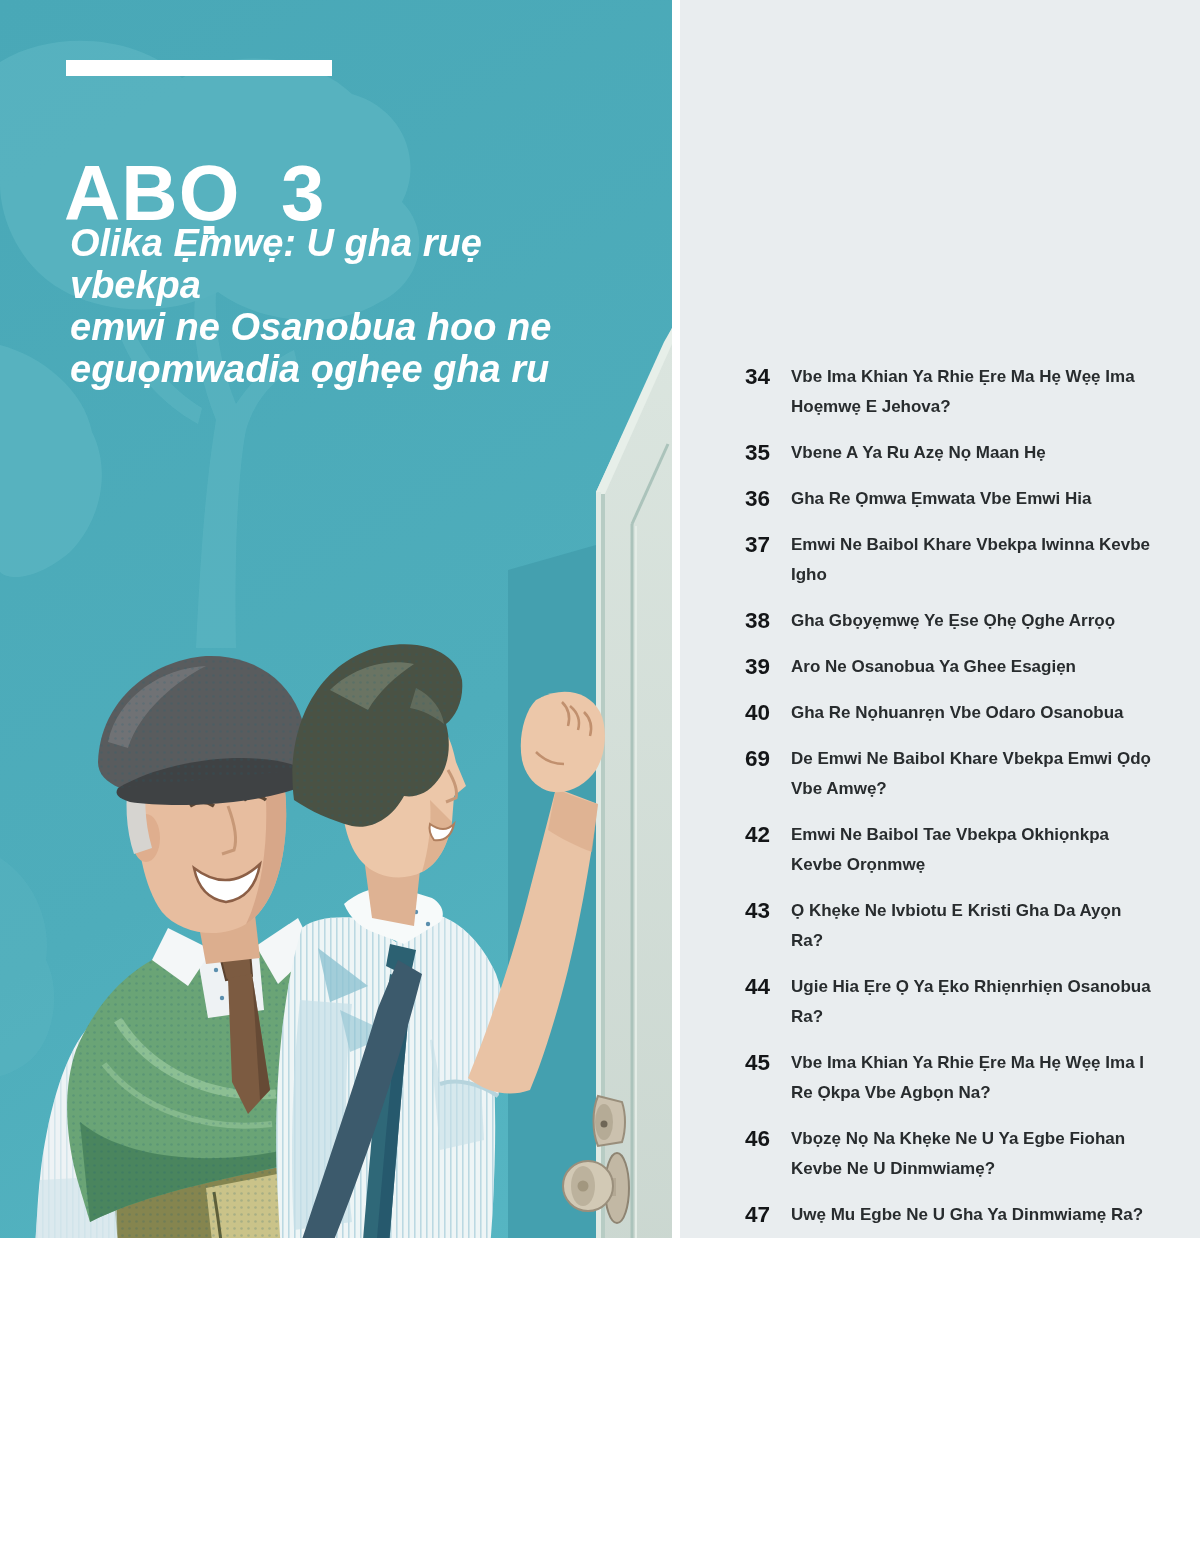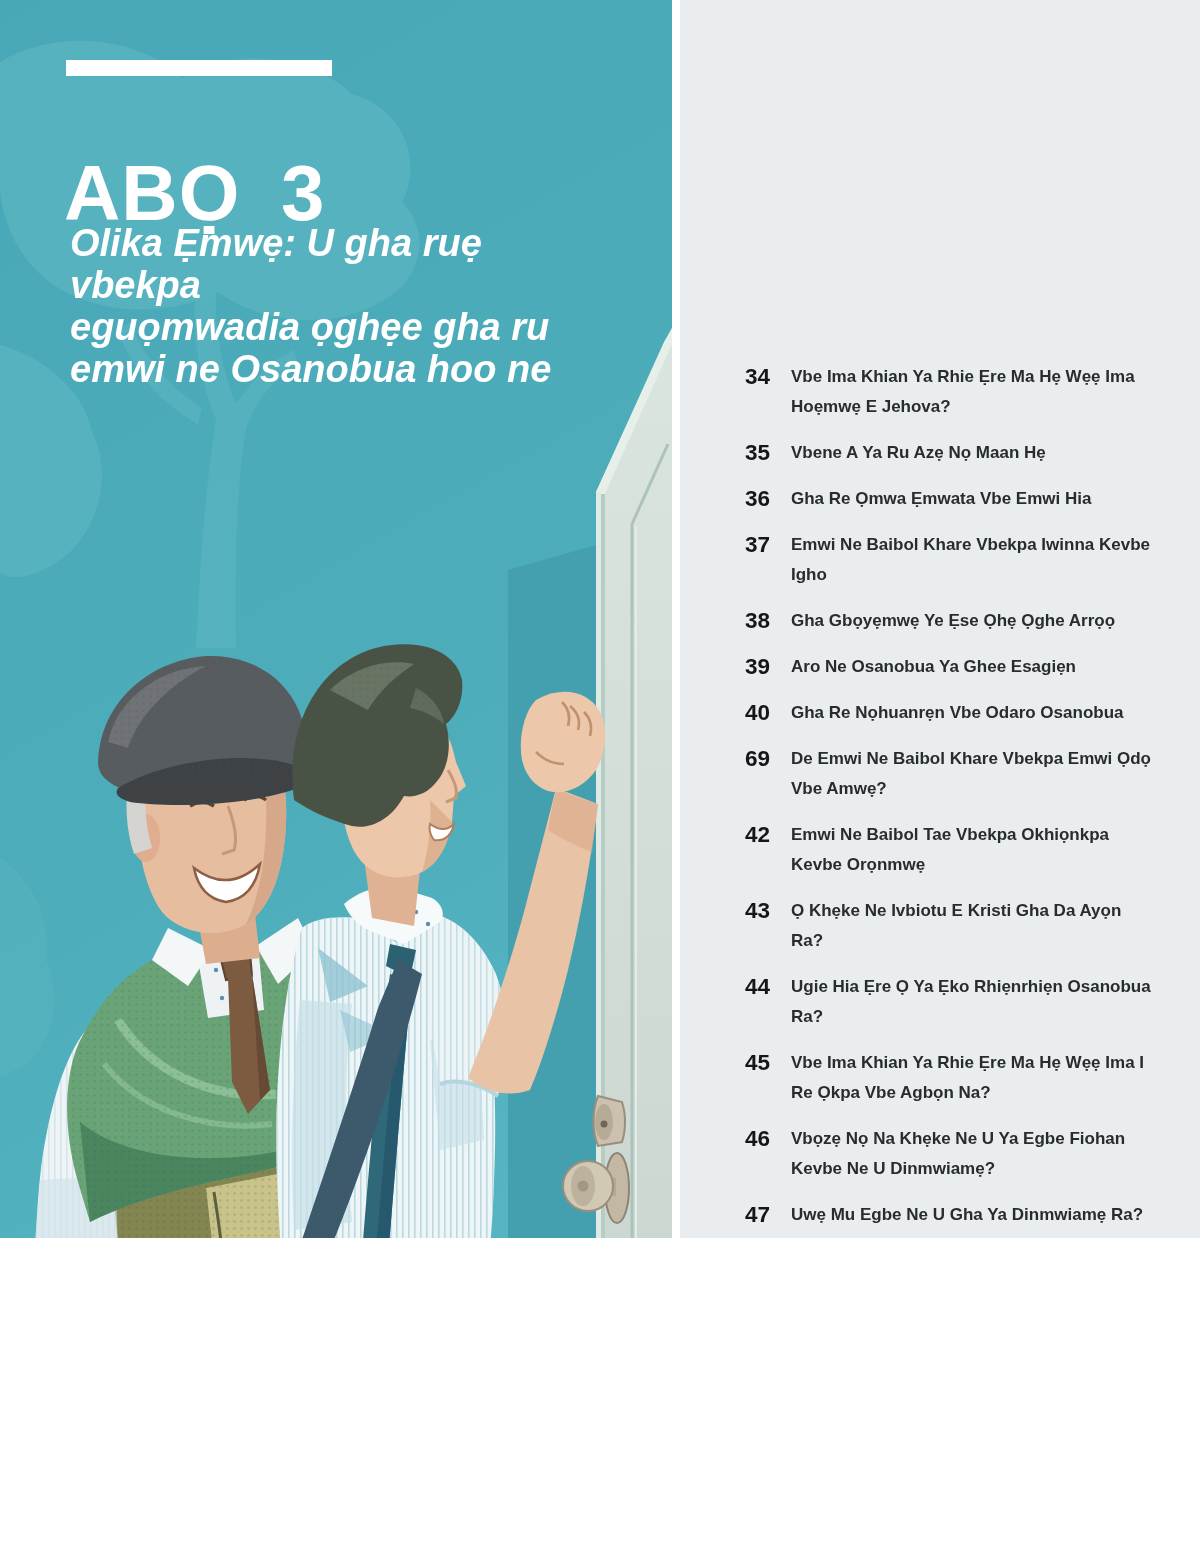--- a/index.html
+++ b/index.html
@@ -219,22 +219,22 @@
 
         <path d="M54,1350 C40,1380 42,1412 58,1434 C80,1448 110,1444 124,1426 C134,1406 132,1376 118,1354 C96,1342 68,1342 54,1350 Z" fill="#e9c2a4"></path>
         <path d="M66,1360 Q74,1376 68,1392 M84,1356 Q92,1374 86,1392 M102,1358 Q110,1376 104,1394" stroke="#c1906e" stroke-width="2.5" fill="none"></path>
       </g>
     </svg>
 
     <div class="title-bar"></div>
     <h1 class="chapter-title">ABỌ 3</h1>
     <div class="chapter-subtitle">
       <div>Olika Ẹmwẹ: U gha ruẹ vbekpa</div>
+      <div>emwi ne Osanobua hoo ne</div>
       <div>eguọmwadia ọghẹe gha ru</div>
-      <div>emwi ne Osanobua hoo ne</div>
     </div>
   </div>
 
   <div class="divider"></div>
 
   <div class="panel">
     <ul class="toc-list">
       <li class="toc-item">
           <span class="toc-num">34</span>
           <span class="toc-title">Vbe Ima Khian Ya Rhie Ẹre Ma Hẹ Wẹẹ Ima Hoẹmwẹ E Jehova?</span>

